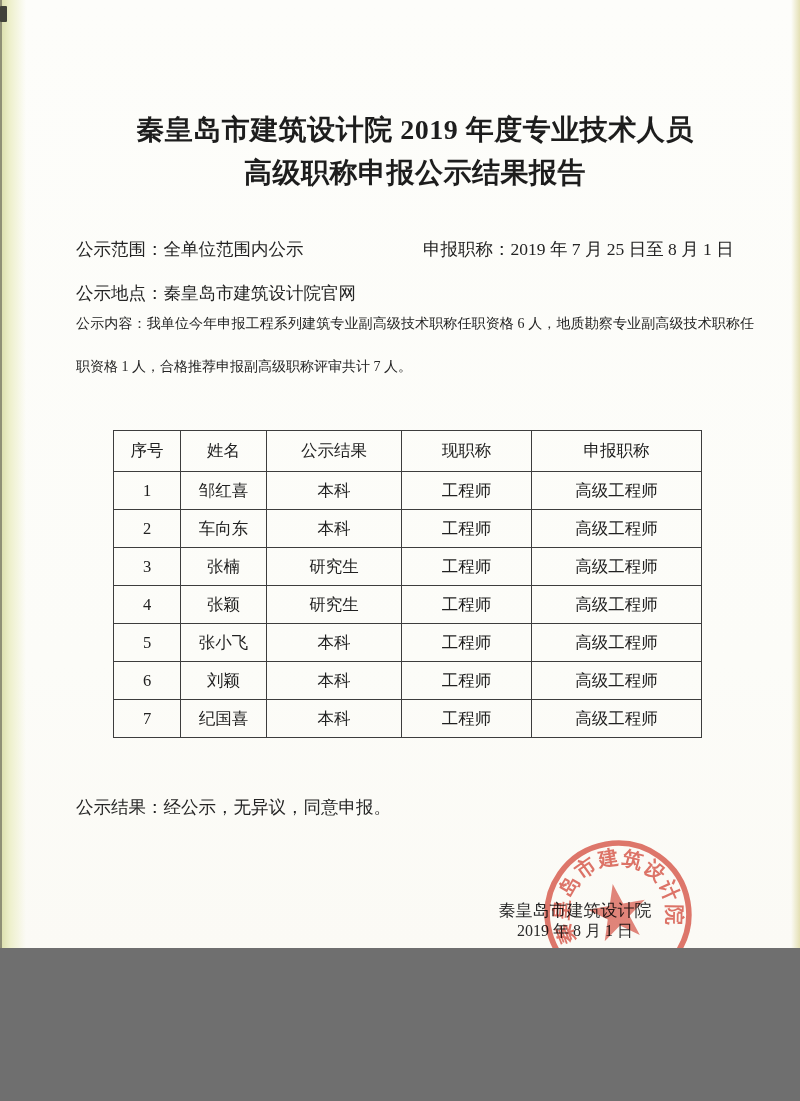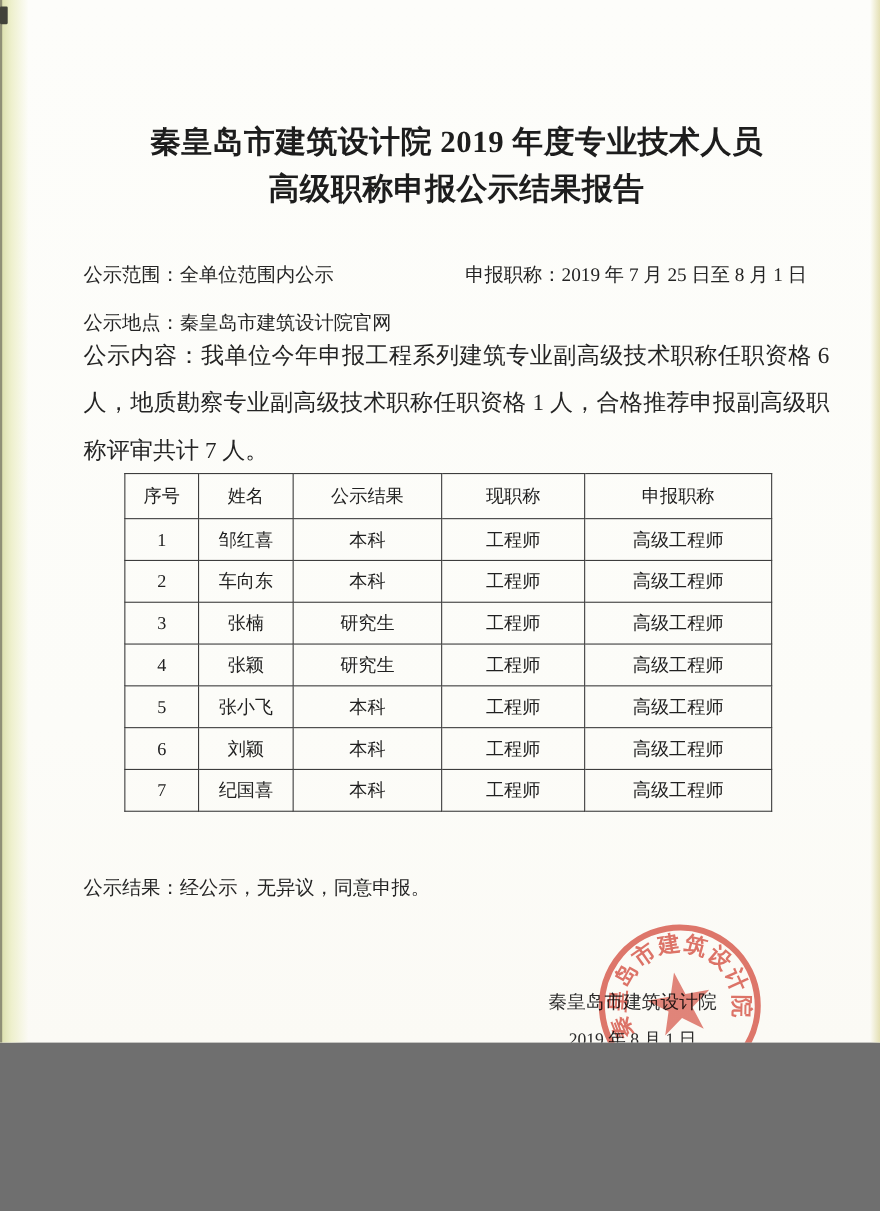--- a/index.html
+++ b/index.html
@@ -20,34 +20,34 @@
   .edge-bottom-below{position:absolute;left:0;right:0;top:1093px;height:8px;background:#f4f3e9;}
   .tick-1{position:absolute;left:294px;top:1090px;width:3px;height:11px;background:#2f2f2f;}
   .tick-2{position:absolute;left:486px;top:1088px;width:2px;height:8px;background:#6d6d6d;}
 
   .doc-title{position:absolute;top:108px;left:35px;width:760px;text-align:center;
     font-weight:700;font-size:28px;line-height:43px;letter-spacing:.5px;color:#1d1d1d;}
   .line{position:absolute;font-size:17.5px;white-space:nowrap;color:#242424;}
   .l-scope{top:237px;left:76px;}
   .l-time{top:237px;left:423px;}
   .l-place{top:281px;left:76px;}
-  .l-content{position:absolute;top:302px;left:76px;width:678px;font-size:21px;
+  .l-content{position:absolute;top:302px;left:76px;width:678px;font-size:14px;
     line-height:43px;text-align:justify;color:#242424;margin:0;}
   .tbl-caption{position:absolute;top:397px;left:76px;width:662px;text-align:center;
     font-weight:700;font-size:18.5px;color:#1f1f1f;}
   table.roster{position:absolute;top:430px;left:113px;border-collapse:collapse;
     table-layout:fixed;background:transparent;}
   table.roster th,table.roster td{border:1px solid #3d3d3d;text-align:center;
     vertical-align:middle;font-weight:400;font-size:16.5px;color:#212121;padding:0;}
   table.roster th{height:40px;}
   table.roster td{height:37px;}
   .l-result{top:795px;left:76px;}
   .sig-block{position:absolute;top:901px;left:470px;width:210px;text-align:center;color:#2a2a2a;}
   .sig-org{font-size:17px;line-height:20px;}
-  .sig-date{font-size:16px;line-height:20px;margin-top:15px;}
+  .sig-date{font-size:16px;line-height:20px;}
   .stamp{position:absolute;left:531px;top:827px;width:174px;height:174px;
     mix-blend-mode:multiply;opacity:.82;}
 </style>
 </head>
 <body>
 
 <div class="page">
 
   <div class="edge-left"></div>
   <div class="edge-left-dark"></div>

